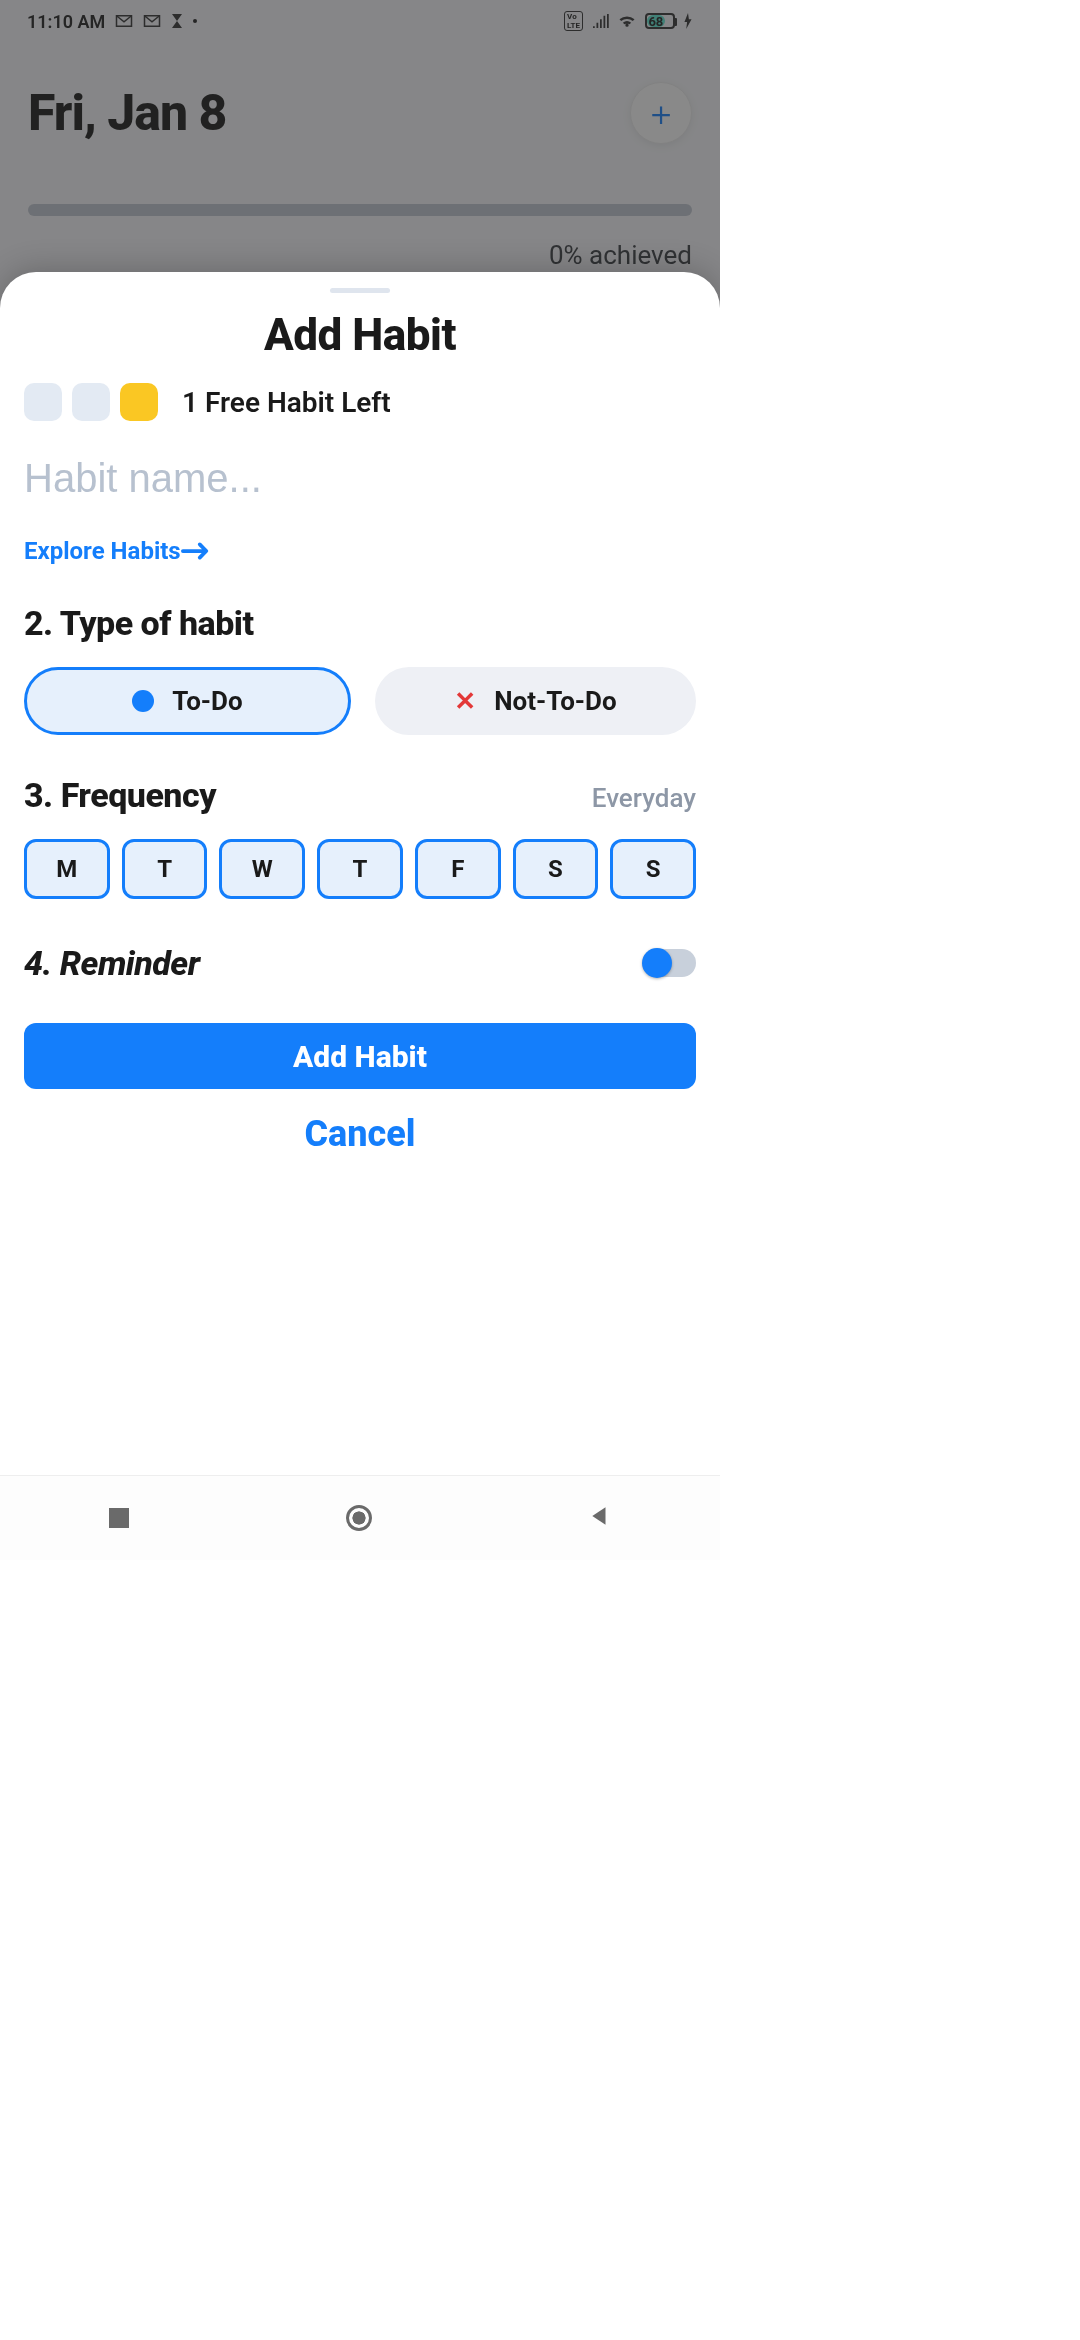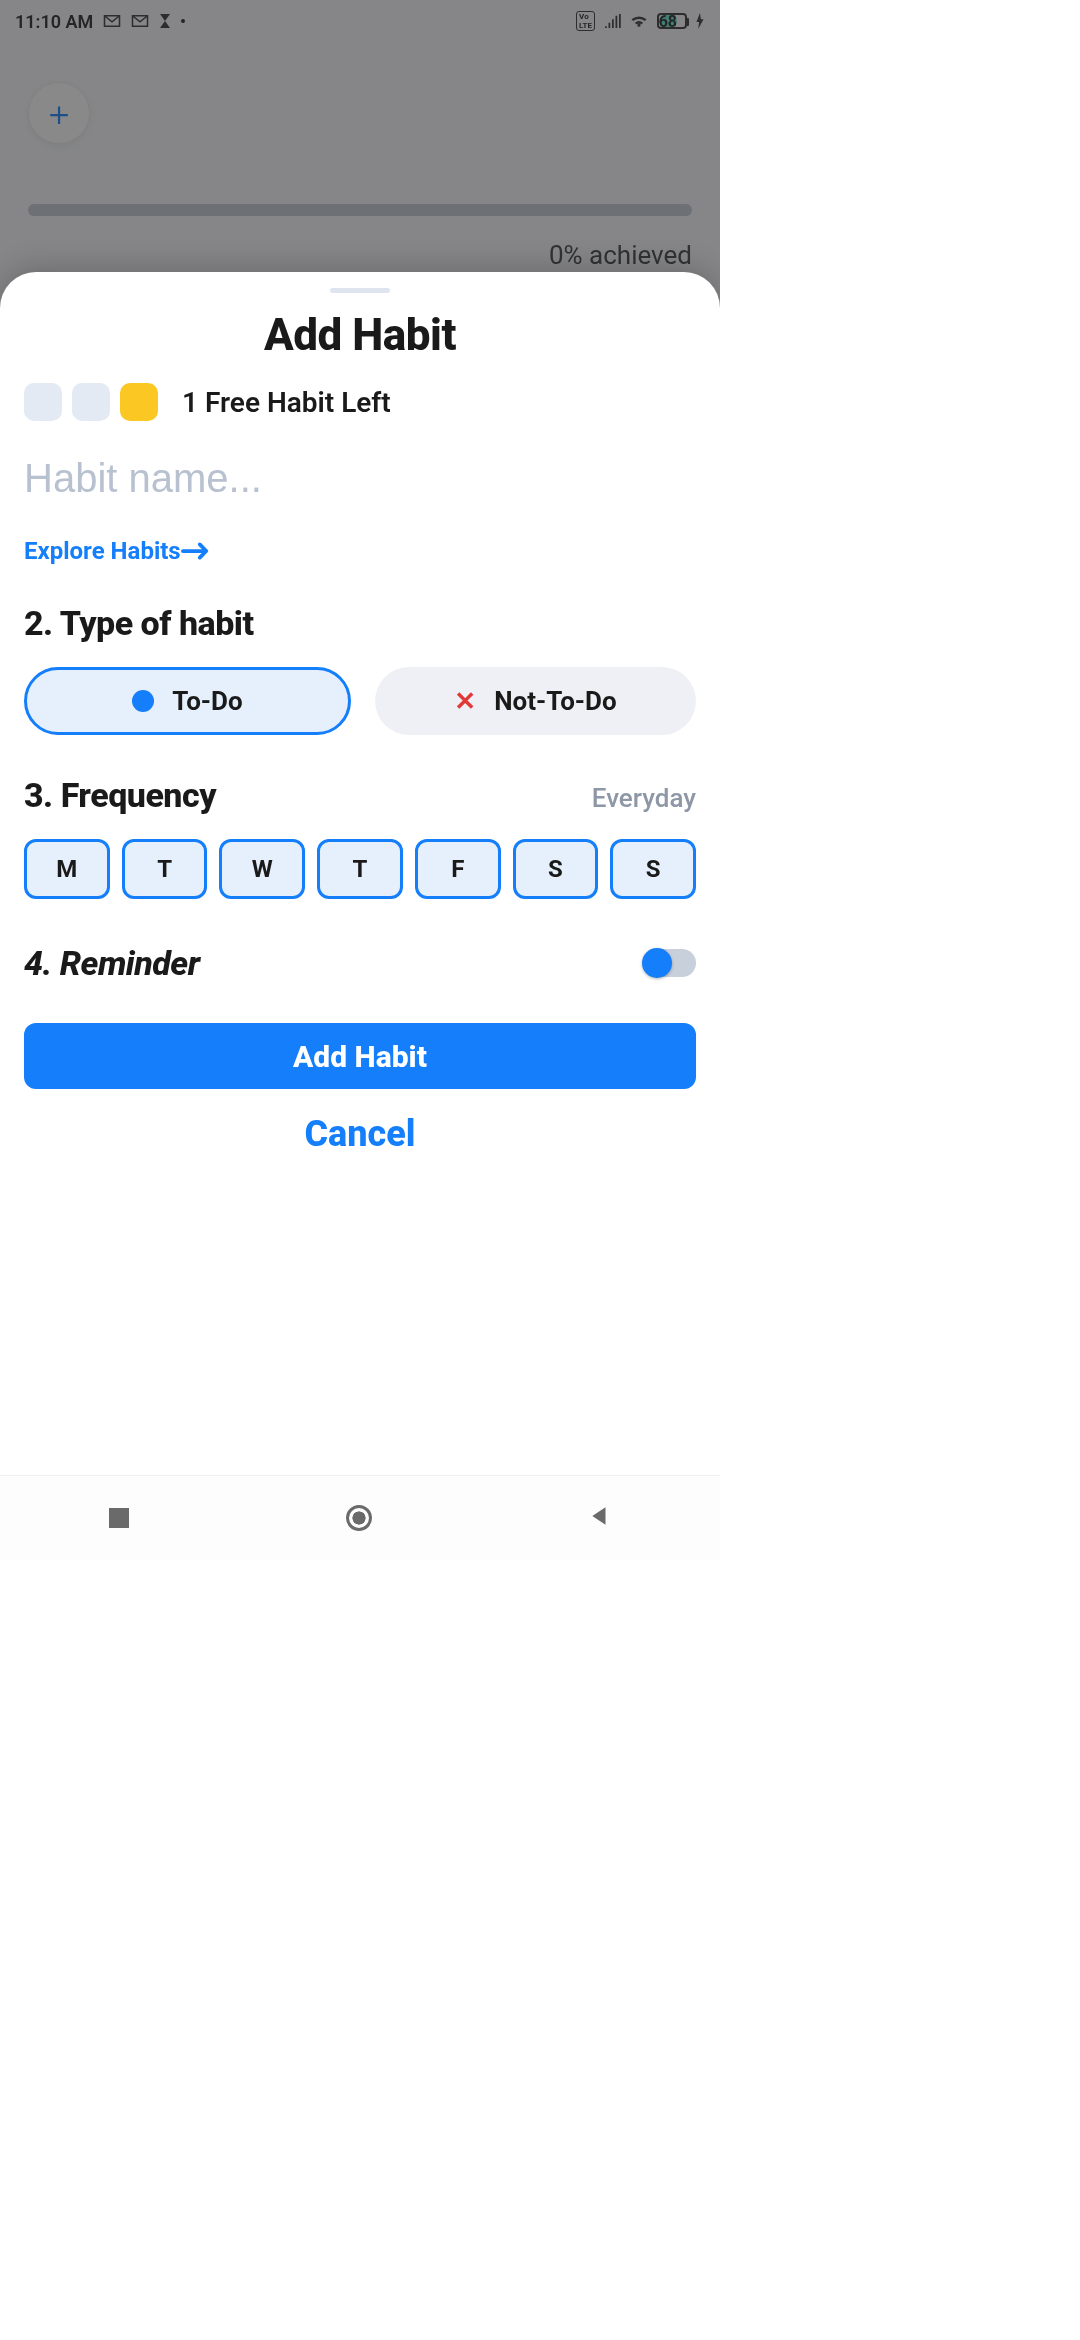--- a/index.html
+++ b/index.html
@@ -1,26 +1,26 @@
 <!DOCTYPE html>
 <html><head>
 <meta charset="utf-8">
 <style>
   * { box-sizing: border-box; margin: 0; padding: 0; -webkit-font-smoothing: antialiased; }
   html, body { width: 720px; height: 1560px; font-family: -apple-system, BlinkMacSystemFont, "Segoe UI", Roboto, Helvetica, Arial, sans-serif; background: #fff; overflow: hidden; position: relative; }
   .screen { width: 720px; height: 1560px; position: relative; background: #f8f9fc; }
 
   
-  .status-bar { height: 42px; display:flex; align-items:center; justify-content:space-between; padding: 0 15px; font-size: 18px; font-weight:600; color:#222; }
+  .status-bar { height: 42px; display:flex; align-items:center; justify-content:space-between; padding: 0 27px; font-size: 18px; font-weight:600; color:#222; }
   .status-left { display:flex; align-items:center; gap:10px; }
   .status-right { display:flex; align-items:center; gap:8px; }
   .status-icon { display:inline-flex; align-items:center; }
   .batt { display:inline-flex; align-items:center; border:2px solid #333; border-radius:4px; height:16px; width:30px; position:relative; }
   .batt::after { content:""; position:absolute; right:-4px; top:3px; width:3px; height:8px; background:#333; border-radius:1px;}
-  .batt-fill { background:#5eead4; height:100%; border-radius:6px; display:flex; align-items:center; justify-content:center; font-size:16px; font-weight:700; color:#222; }
+  .batt-fill { background:#5eead4; height:100%; border-radius:6px; display:flex; align-items:center; justify-content:center; font-size:13px; font-weight:700; color:#222; }
   .dot { width:4px; height:4px; background:#222; border-radius:50%; }
 
   
   .page { padding: 0 28px; }
   .page-header { display:flex; align-items:center; justify-content:space-between; padding-top: 40px; }
   .date-title { font-size: 50px; font-weight: 800; letter-spacing: -1px; color:#1a1a1a; }
   .add-btn { width:62px; height:62px; border-radius:50%; background:#fff; display:flex; align-items:center; justify-content:center; box-shadow: 0 2px 8px rgba(0,0,0,0.08); border:1px solid #eee; }
   .add-plus { color:#147efb; font-size:34px; font-weight:400; line-height:1; }
   .progress-track { height:12px; background:#9ea6b8; border-radius:8px; margin-top:60px; opacity:0.6; }
   .achieved { text-align:right; color:#3b3e44; font-size:26px; margin-top:24px; }
@@ -125,20 +125,21 @@
       <span class="status-icon">
         <svg width="10" height="16" viewBox="0 0 10 18">
             <path d="M5 0L1 10h3l-1 8 6-11H6z" fill="#333"></path>
           </svg>
       </span>
     </div>
   </div>
 
   <div class="page">
     <div class="page-header">
+      <div class="date-title">Fri, Jan 8</div>
       <div class="add-btn">
         <span class="add-plus">＋</span>
       </div>
     </div>
     <div class="progress-track"></div>
     <div class="achieved">0% achieved</div>
     <div class="habit-row">
       <div class="chip chip-grey"></div>
       <div class="chip chip-grey"></div>
       <div class="chip chip-yellow"></div>

